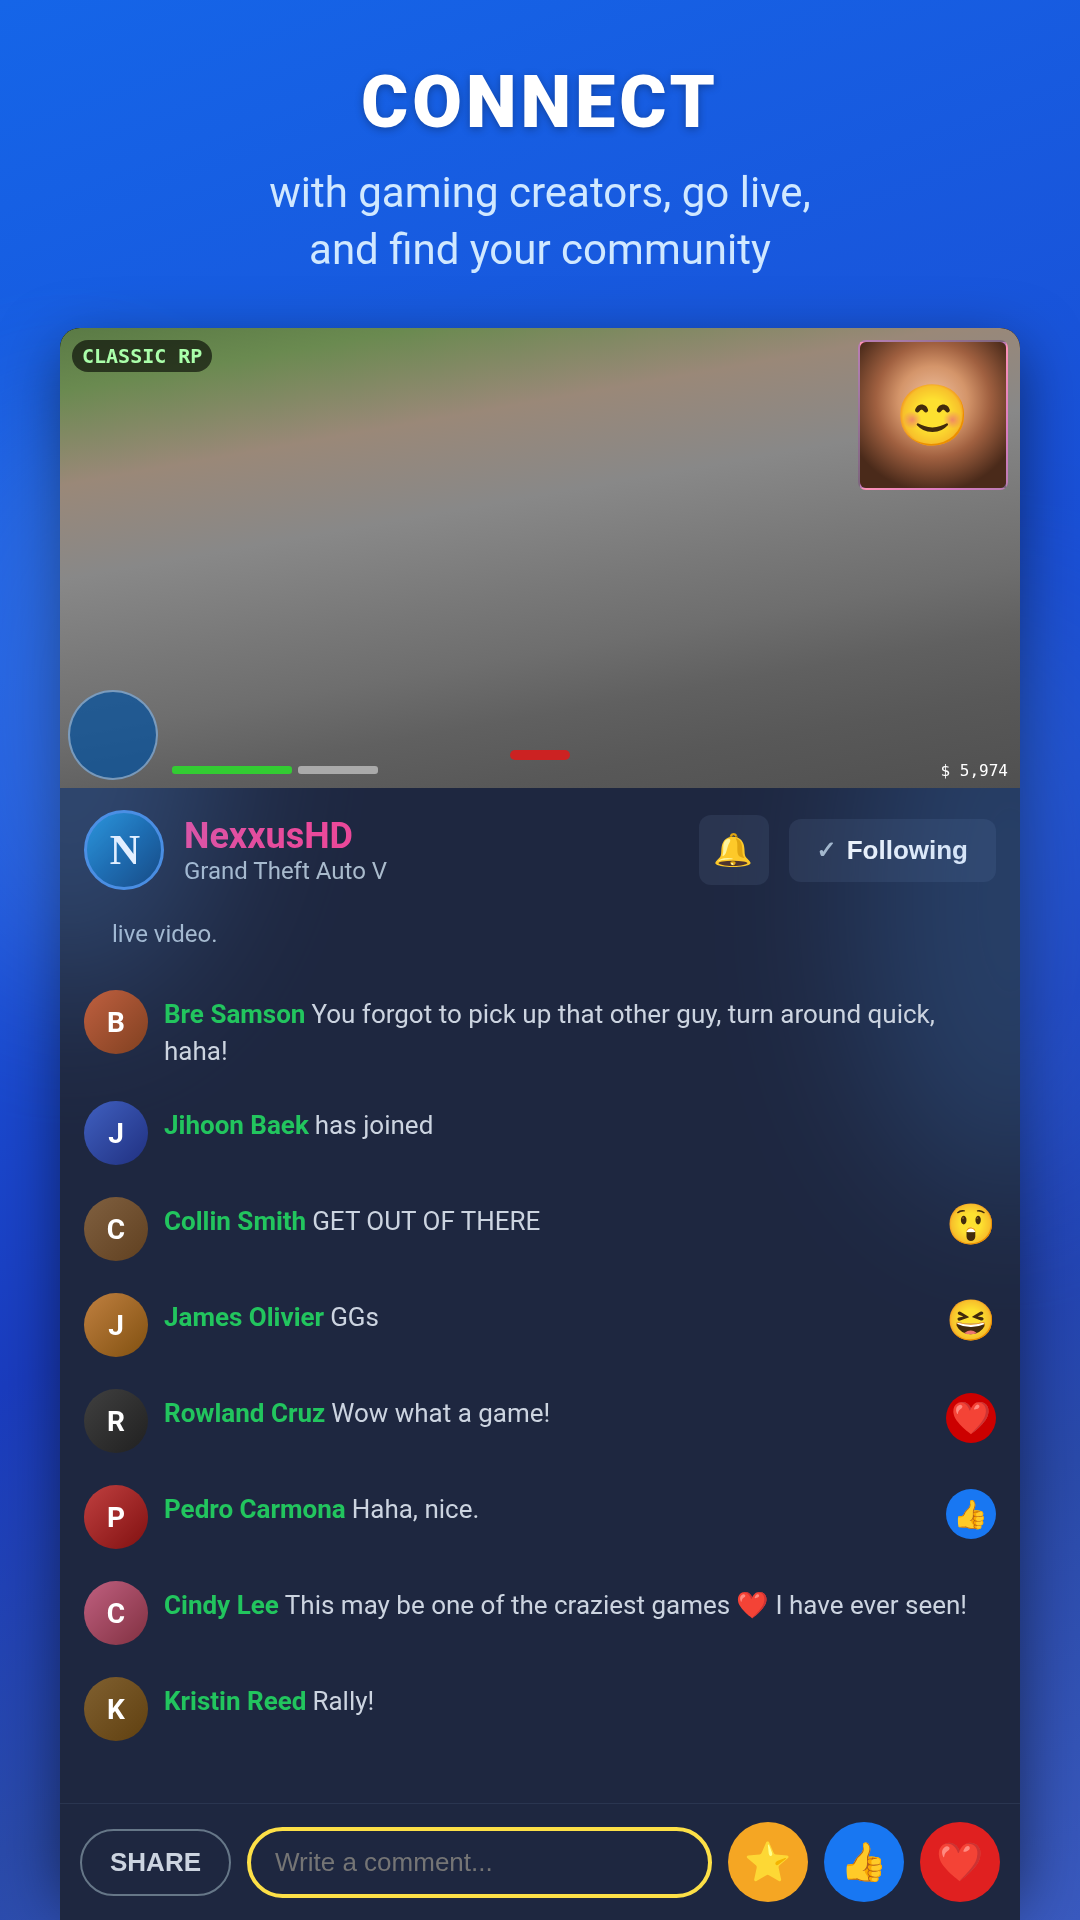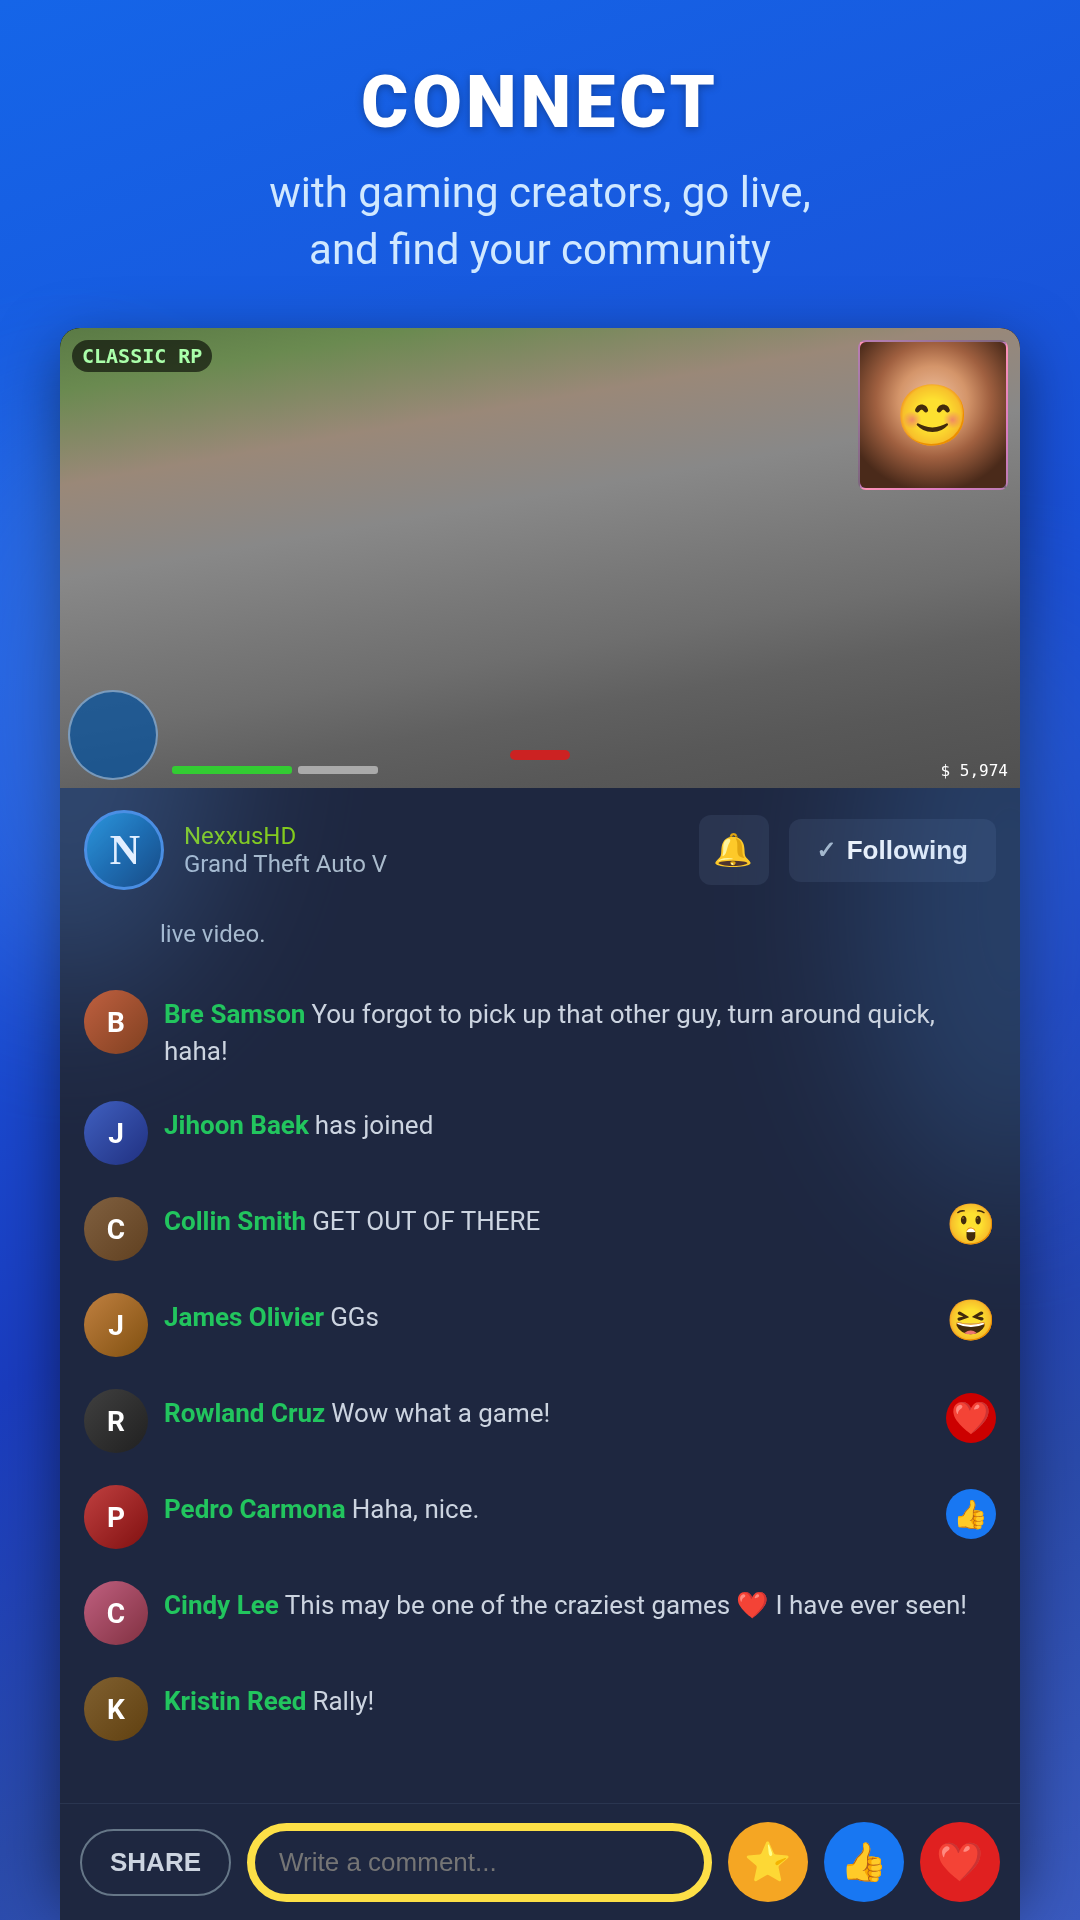--- a/index.html
+++ b/index.html
@@ -155,23 +155,23 @@
       font-size: 42px;
       font-weight: 900;
       color: #ffffff;
       font-family: Georgia, serif;
       letter-spacing: -2px;
     }
     .streamer-info {
       flex: 1;
     }
     .streamer-name {
-      color: #84cc16;
-      font-size: 24px;
-      font-weight: 400;
+      color: #ec4899;
+      font-size: 36px;
+      font-weight: 700;
     }
     .streamer-game {
       color: #aabbcc;
       font-size: 24px;
     }
     .bell-button {
       width: 70px;
       height: 70px;
       border-radius: 12px;
       background: #2a3550;
@@ -196,21 +196,21 @@
       cursor: pointer;
       flex-shrink: 0;
     }
     .check-icon {
       color: #aabbcc;
       font-size: 24px;
     }
 
     
     .live-text-row {
-      padding: 8px 24px 16px 100px;
+      padding: 8px 24px 16px 52px;
       color: #aabbcc;
       font-size: 24px;
     }
 
     
     .comments-section {
       padding: 10px 0;
     }
     .comment-row {
       display: flex;
@@ -272,21 +272,21 @@
       font-size: 26px;
       font-weight: 600;
       padding: 16px 28px;
       cursor: pointer;
       white-space: nowrap;
       text-align: right;
     }
     .comment-input {
       flex: 1;
       background: transparent;
-      border: 8px solid #fde047;
+      border: 4px solid #fde047;
       border-radius: 40px;
       color: #aabbcc;
       font-size: 26px;
       padding: 16px 24px;
       outline: none;
     }
     .reaction-star-btn {
       width: 80px;
       height: 80px;
       border-radius: 50%;

